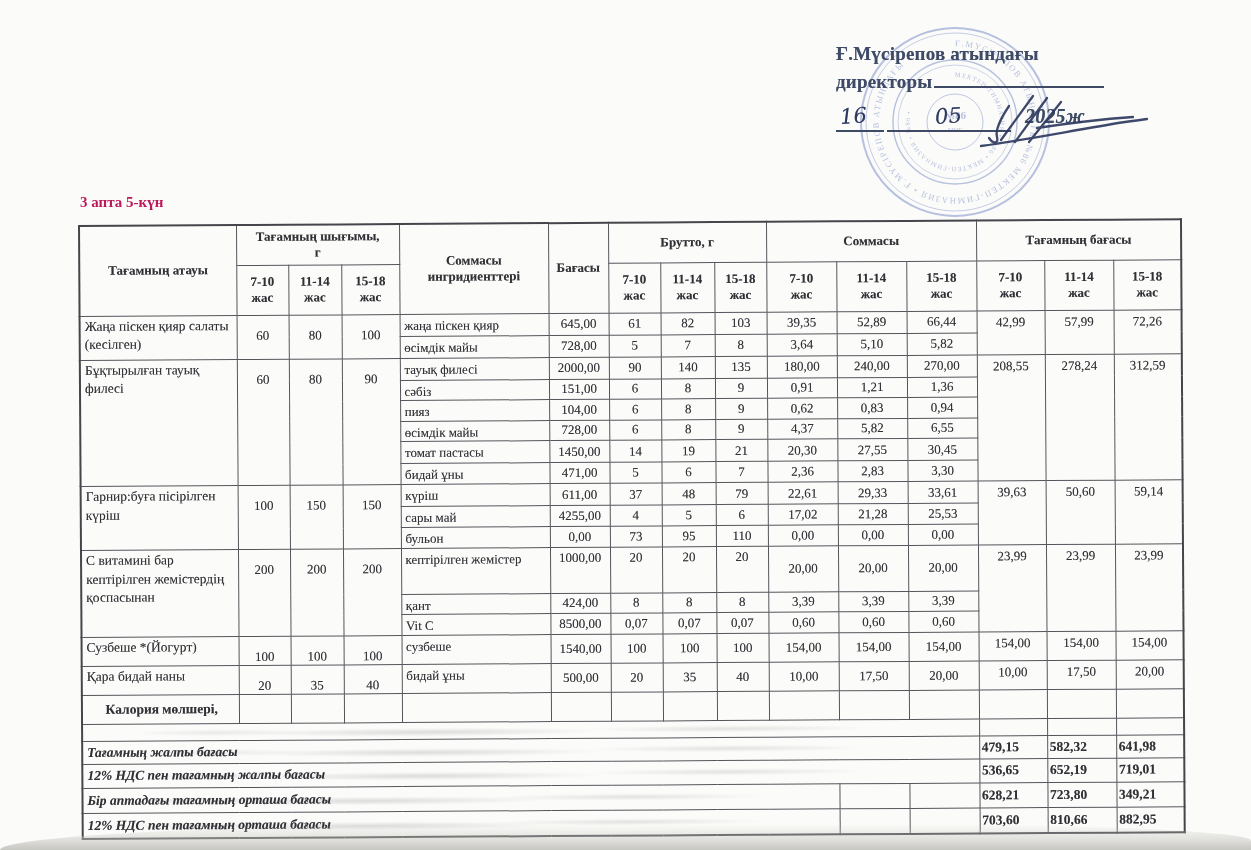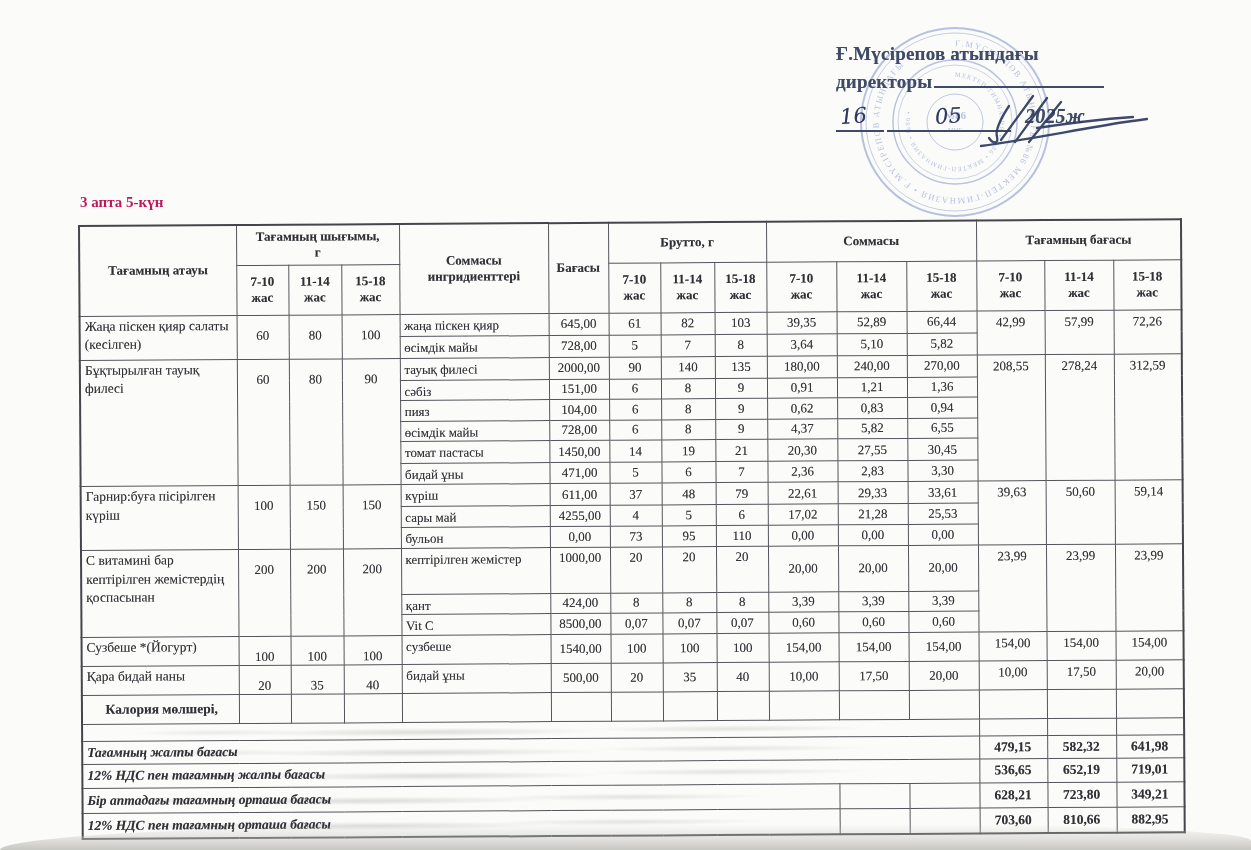--- a/index.html
+++ b/index.html
@@ -32,21 +32,21 @@
      text-shadow:0 0 .5px rgba(40,40,46,.4);}
   table{border:2px solid #45464b;}
   td.h{font-weight:bold;font-size:13px;}
   td.nm{text-align:left;vertical-align:top;font-size:13.5px;line-height:1.4;padding:1px 2px 0 4px;}
   td.nmB{text-align:center;font-weight:bold;font-size:13.5px;padding-left:4px;}
   td.ig{text-align:left;vertical-align:top;padding:2px 2px 0 4px;line-height:1.35;}
   td.o{vertical-align:top;padding-top:12px;}
   td.nt{vertical-align:top;padding-top:2px;}
   td.p{vertical-align:top;padding-top:3px;}
   td.sl{text-align:left;font-weight:bold;font-style:italic;font-size:13.5px;padding-left:4px;}
-  td.sv{font-weight:bold;text-align:center;padding-right:3px;font-size:13.5px;}
+  td.sv{font-weight:bold;text-align:left;padding-right:3px;font-size:13.5px;}
   td.sm{background-image:
         radial-gradient(ellipse 260px 6px at 38% 55%,rgba(125,125,130,.25),transparent 70%),
         radial-gradient(ellipse 200px 5px at 72% 45%,rgba(125,125,130,.2),transparent 70%),
         radial-gradient(ellipse 120px 5px at 15% 50%,rgba(125,125,130,.15),transparent 70%);}
 </style>
 </head>
 <body>
 
 <div class="page">
 

